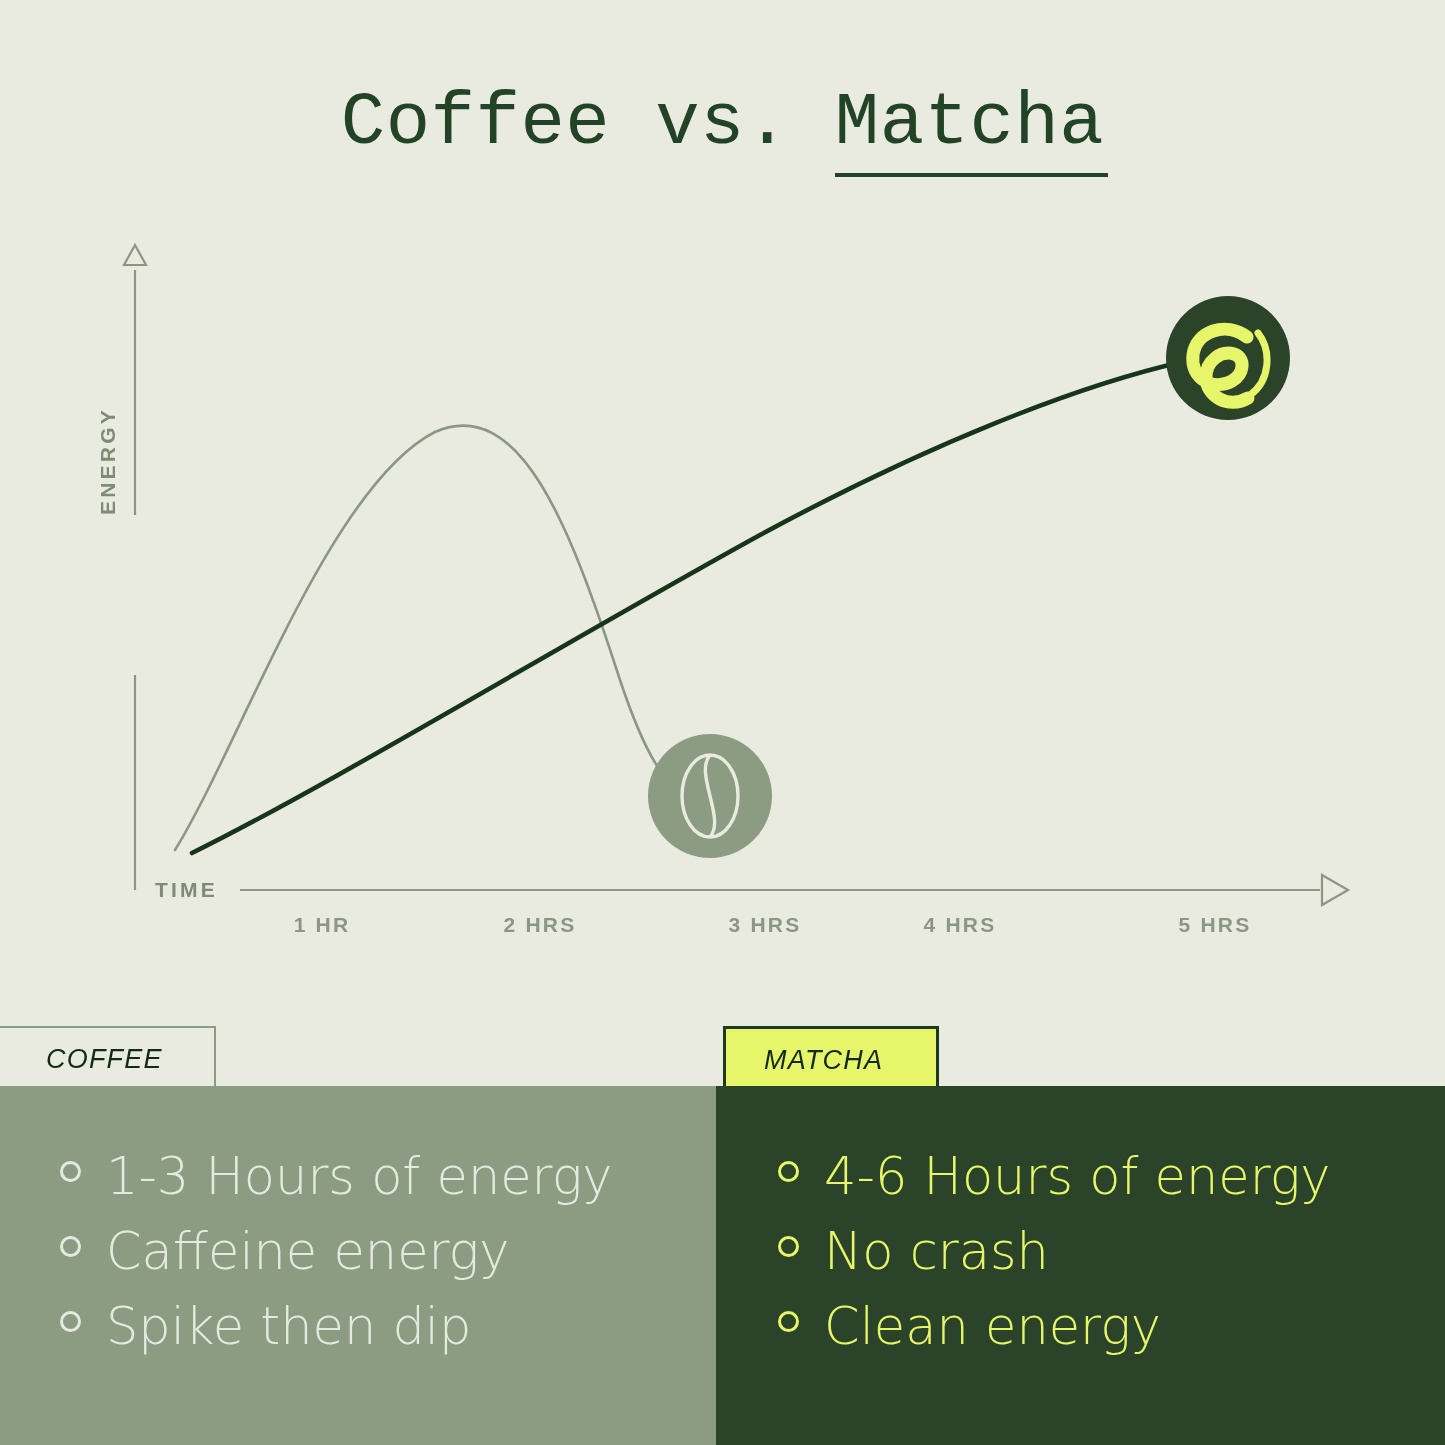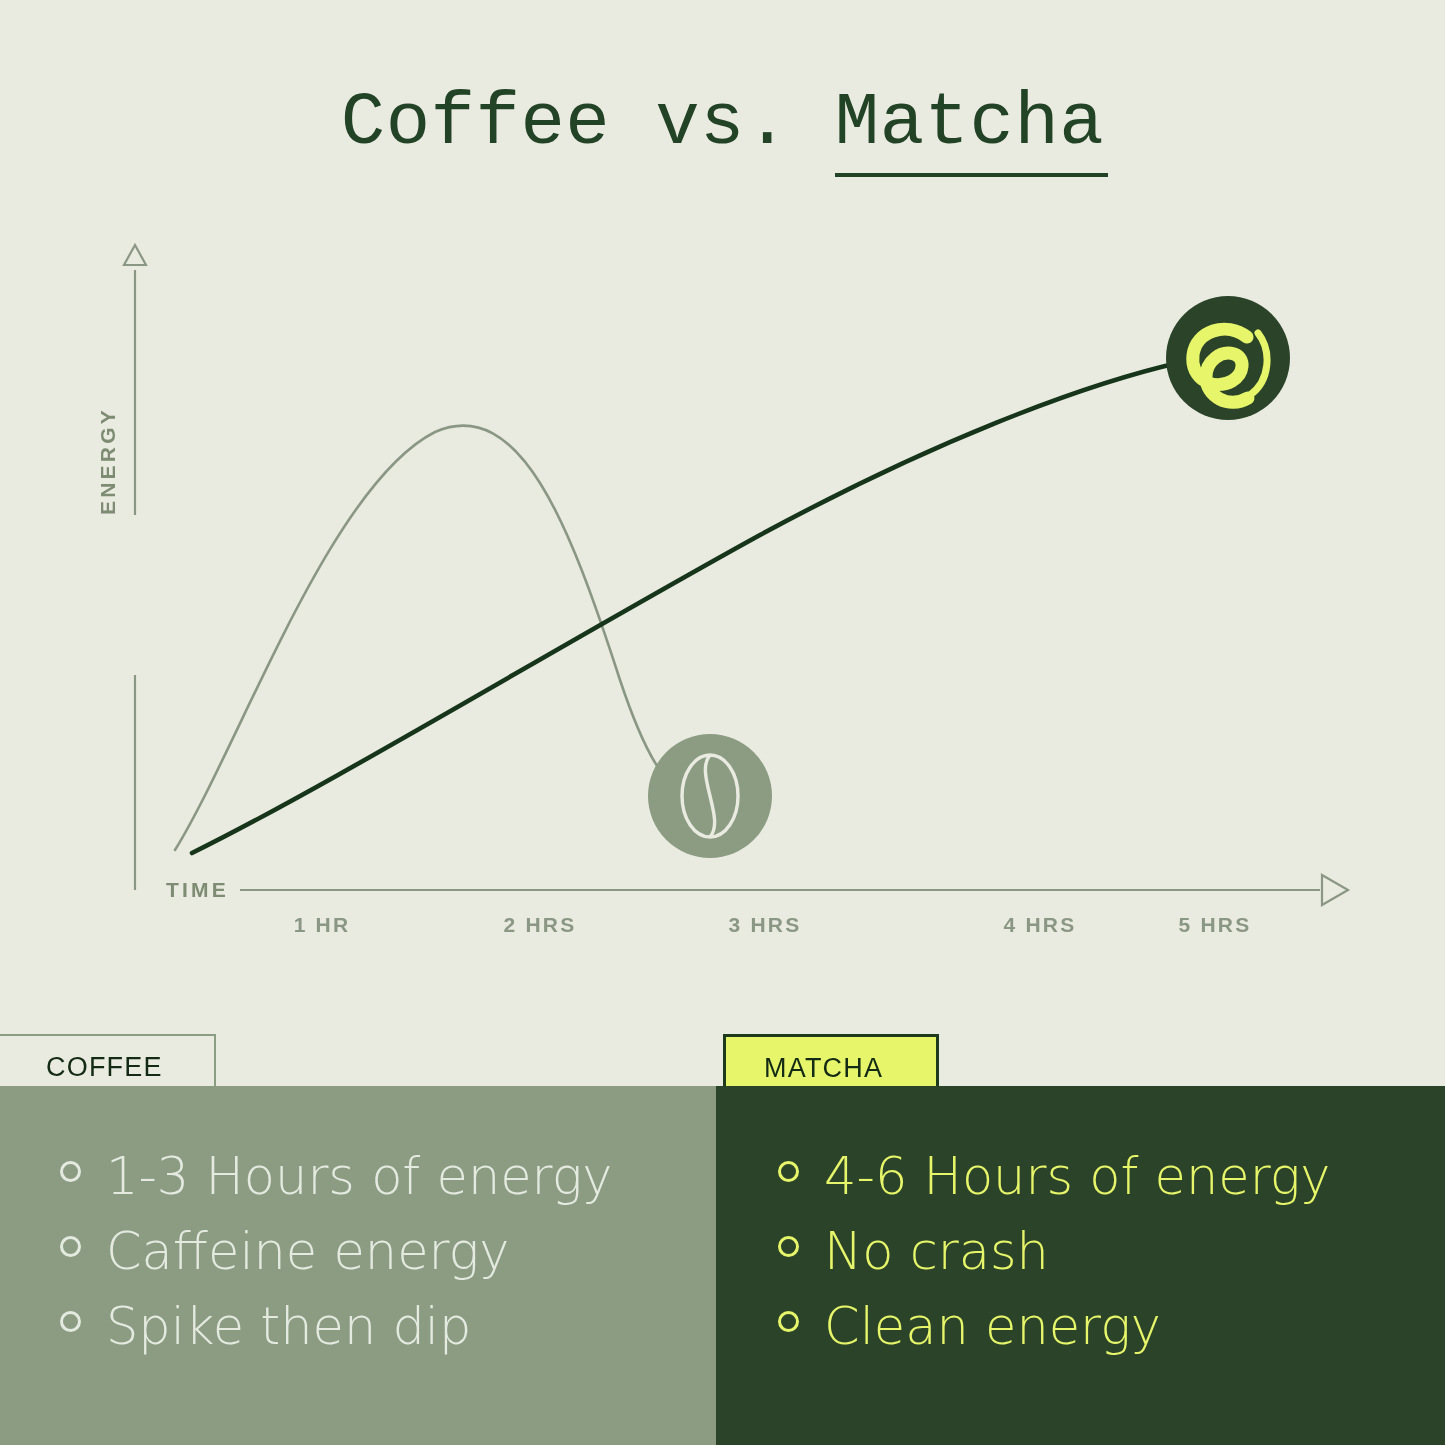--- a/index.html
+++ b/index.html
@@ -75,21 +75,21 @@
     font-weight: 600;
   }
   .y-axis-label {
     left: 96px;
     top: 290px;
     transform: rotate(-90deg);
     transform-origin: left top;
     white-space: nowrap;
   }
   .x-axis-label {
-    left: 166px;
+    left: 155px;
     top: 653px;
   }
   .tick {
     position: absolute;
     top: 688px;
     font-family: "Liberation Sans", sans-serif;
     font-size: 21px;
     letter-spacing: 2.2px;
     color: #8B9785;
     font-weight: 600;
@@ -100,29 +100,30 @@
   
   .tabs {
     position: absolute;
     top: 1018px;
     left: 0;
     width: 1445px;
     height: 68px;
   }
   .tab {
     position: absolute;
-    top: 16px;
+    top: 8px;
     height: 66px;
     box-sizing: border-box;
     display: flex;
     align-items: center;
     font-family: "Liberation Sans", sans-serif;
     font-size: 27px;
     letter-spacing: 1.2px;
     color: #132A14;
+    font-style: italic;
   }
   .tab-coffee {
     left: 0px;
     width: 216px;
     padding-left: 46px;
     background: #EAEBE0;
     border: 2px solid #8B9C83;
     border-left: none;
   }
   .tab-matcha {
@@ -227,21 +228,21 @@
         </g>
       </g>
     </svg>
 
     <div class="axis-label y-axis-label">ENERGY</div>
     <div class="axis-label x-axis-label">TIME</div>
 
     <div class="tick" style="left:322px">1 HR</div>
     <div class="tick" style="left:540px">2 HRS</div>
     <div class="tick" style="left:765px">3 HRS</div>
-    <div class="tick" style="left:1040px">4 HRS</div>
+    <div class="tick" style="left:960px">4 HRS</div>
     <div class="tick" style="left:1215px">5 HRS</div>
   </div>
 
   <div class="tabs">
     <div class="tab tab-coffee">COFFEE</div>
     <div class="tab tab-matcha">MATCHA</div>
   </div>
 
   <div class="panels">
 

